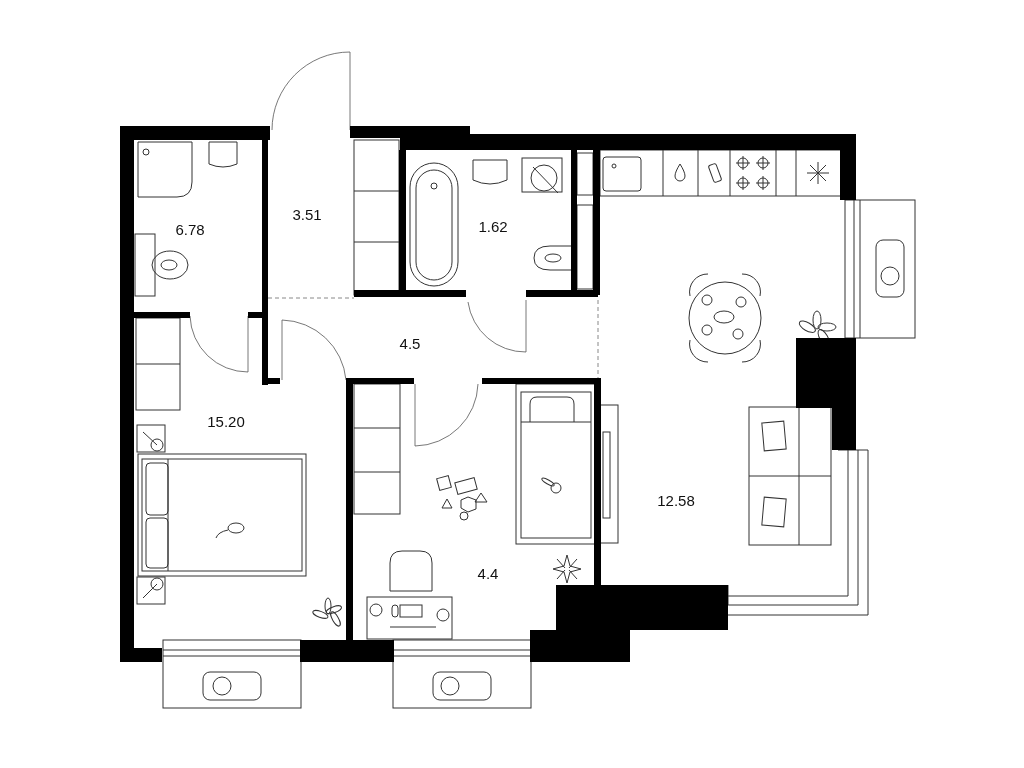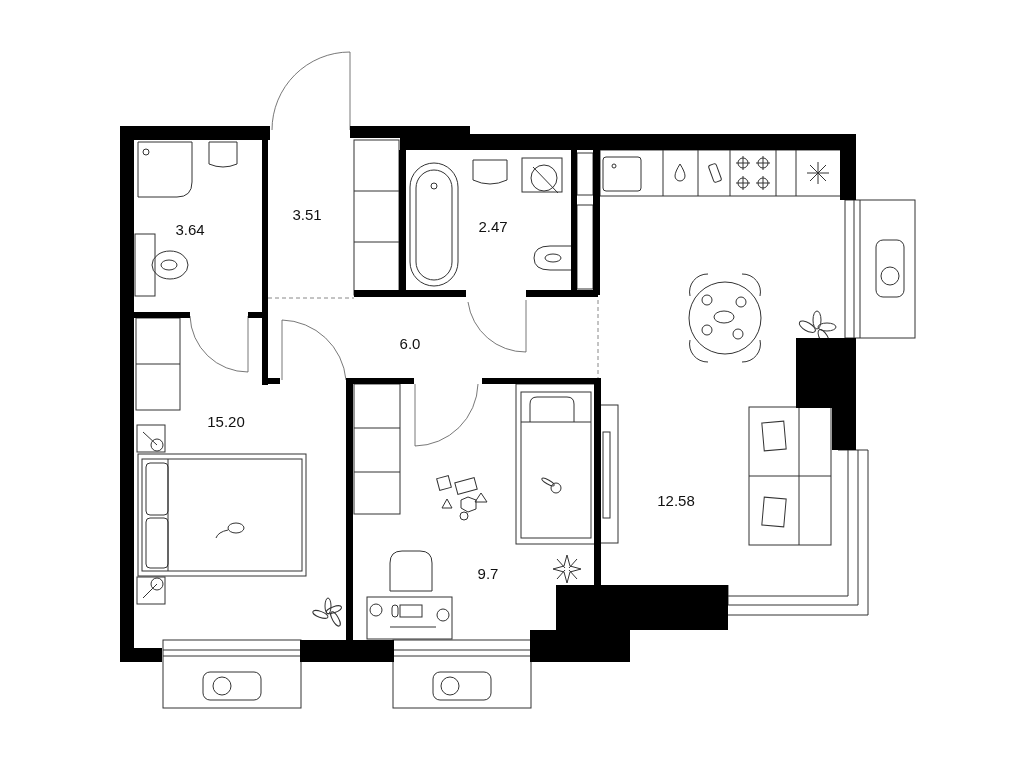--- a/index.html
+++ b/index.html
@@ -196,19 +196,19 @@
 <div class="wall" style="left:526px;top:290px;width:72px;height:7px"></div>
 <div class="wall" style="left:571px;top:150px;width:6px;height:145px"></div>
 <div class="wall" style="left:593px;top:150px;width:7px;height:145px"></div>
 <div class="wall" style="left:346px;top:378px;width:68px;height:6px"></div>
 <div class="wall" style="left:482px;top:378px;width:118px;height:6px"></div>
 <div class="wall" style="left:346px;top:378px;width:7px;height:262px"></div>
 <div class="wall" style="left:594px;top:378px;width:7px;height:210px"></div>
 <div class="wall" style="left:796px;top:338px;width:60px;height:70px"></div>
 <div class="wall" style="left:832px;top:400px;width:24px;height:50px"></div>
 
-<div class="room-label" style="left:190px;top:229px">3.64</div>
+<div class="room-label" style="left:190px;top:229px">6.78</div>
 <div class="room-label" style="left:307px;top:214px">3.51</div>
-<div class="room-label" style="left:493px;top:226px">2.47</div>
-<div class="room-label" style="left:410px;top:343px">6.0</div>
+<div class="room-label" style="left:493px;top:226px">1.62</div>
+<div class="room-label" style="left:410px;top:343px">4.5</div>
 <div class="room-label" style="left:226px;top:421px">15.20</div>
-<div class="room-label" style="left:488px;top:573px">9.7</div>
+<div class="room-label" style="left:488px;top:573px">4.4</div>
 <div class="room-label" style="left:676px;top:500px">12.58</div>
 
 </body></html>

